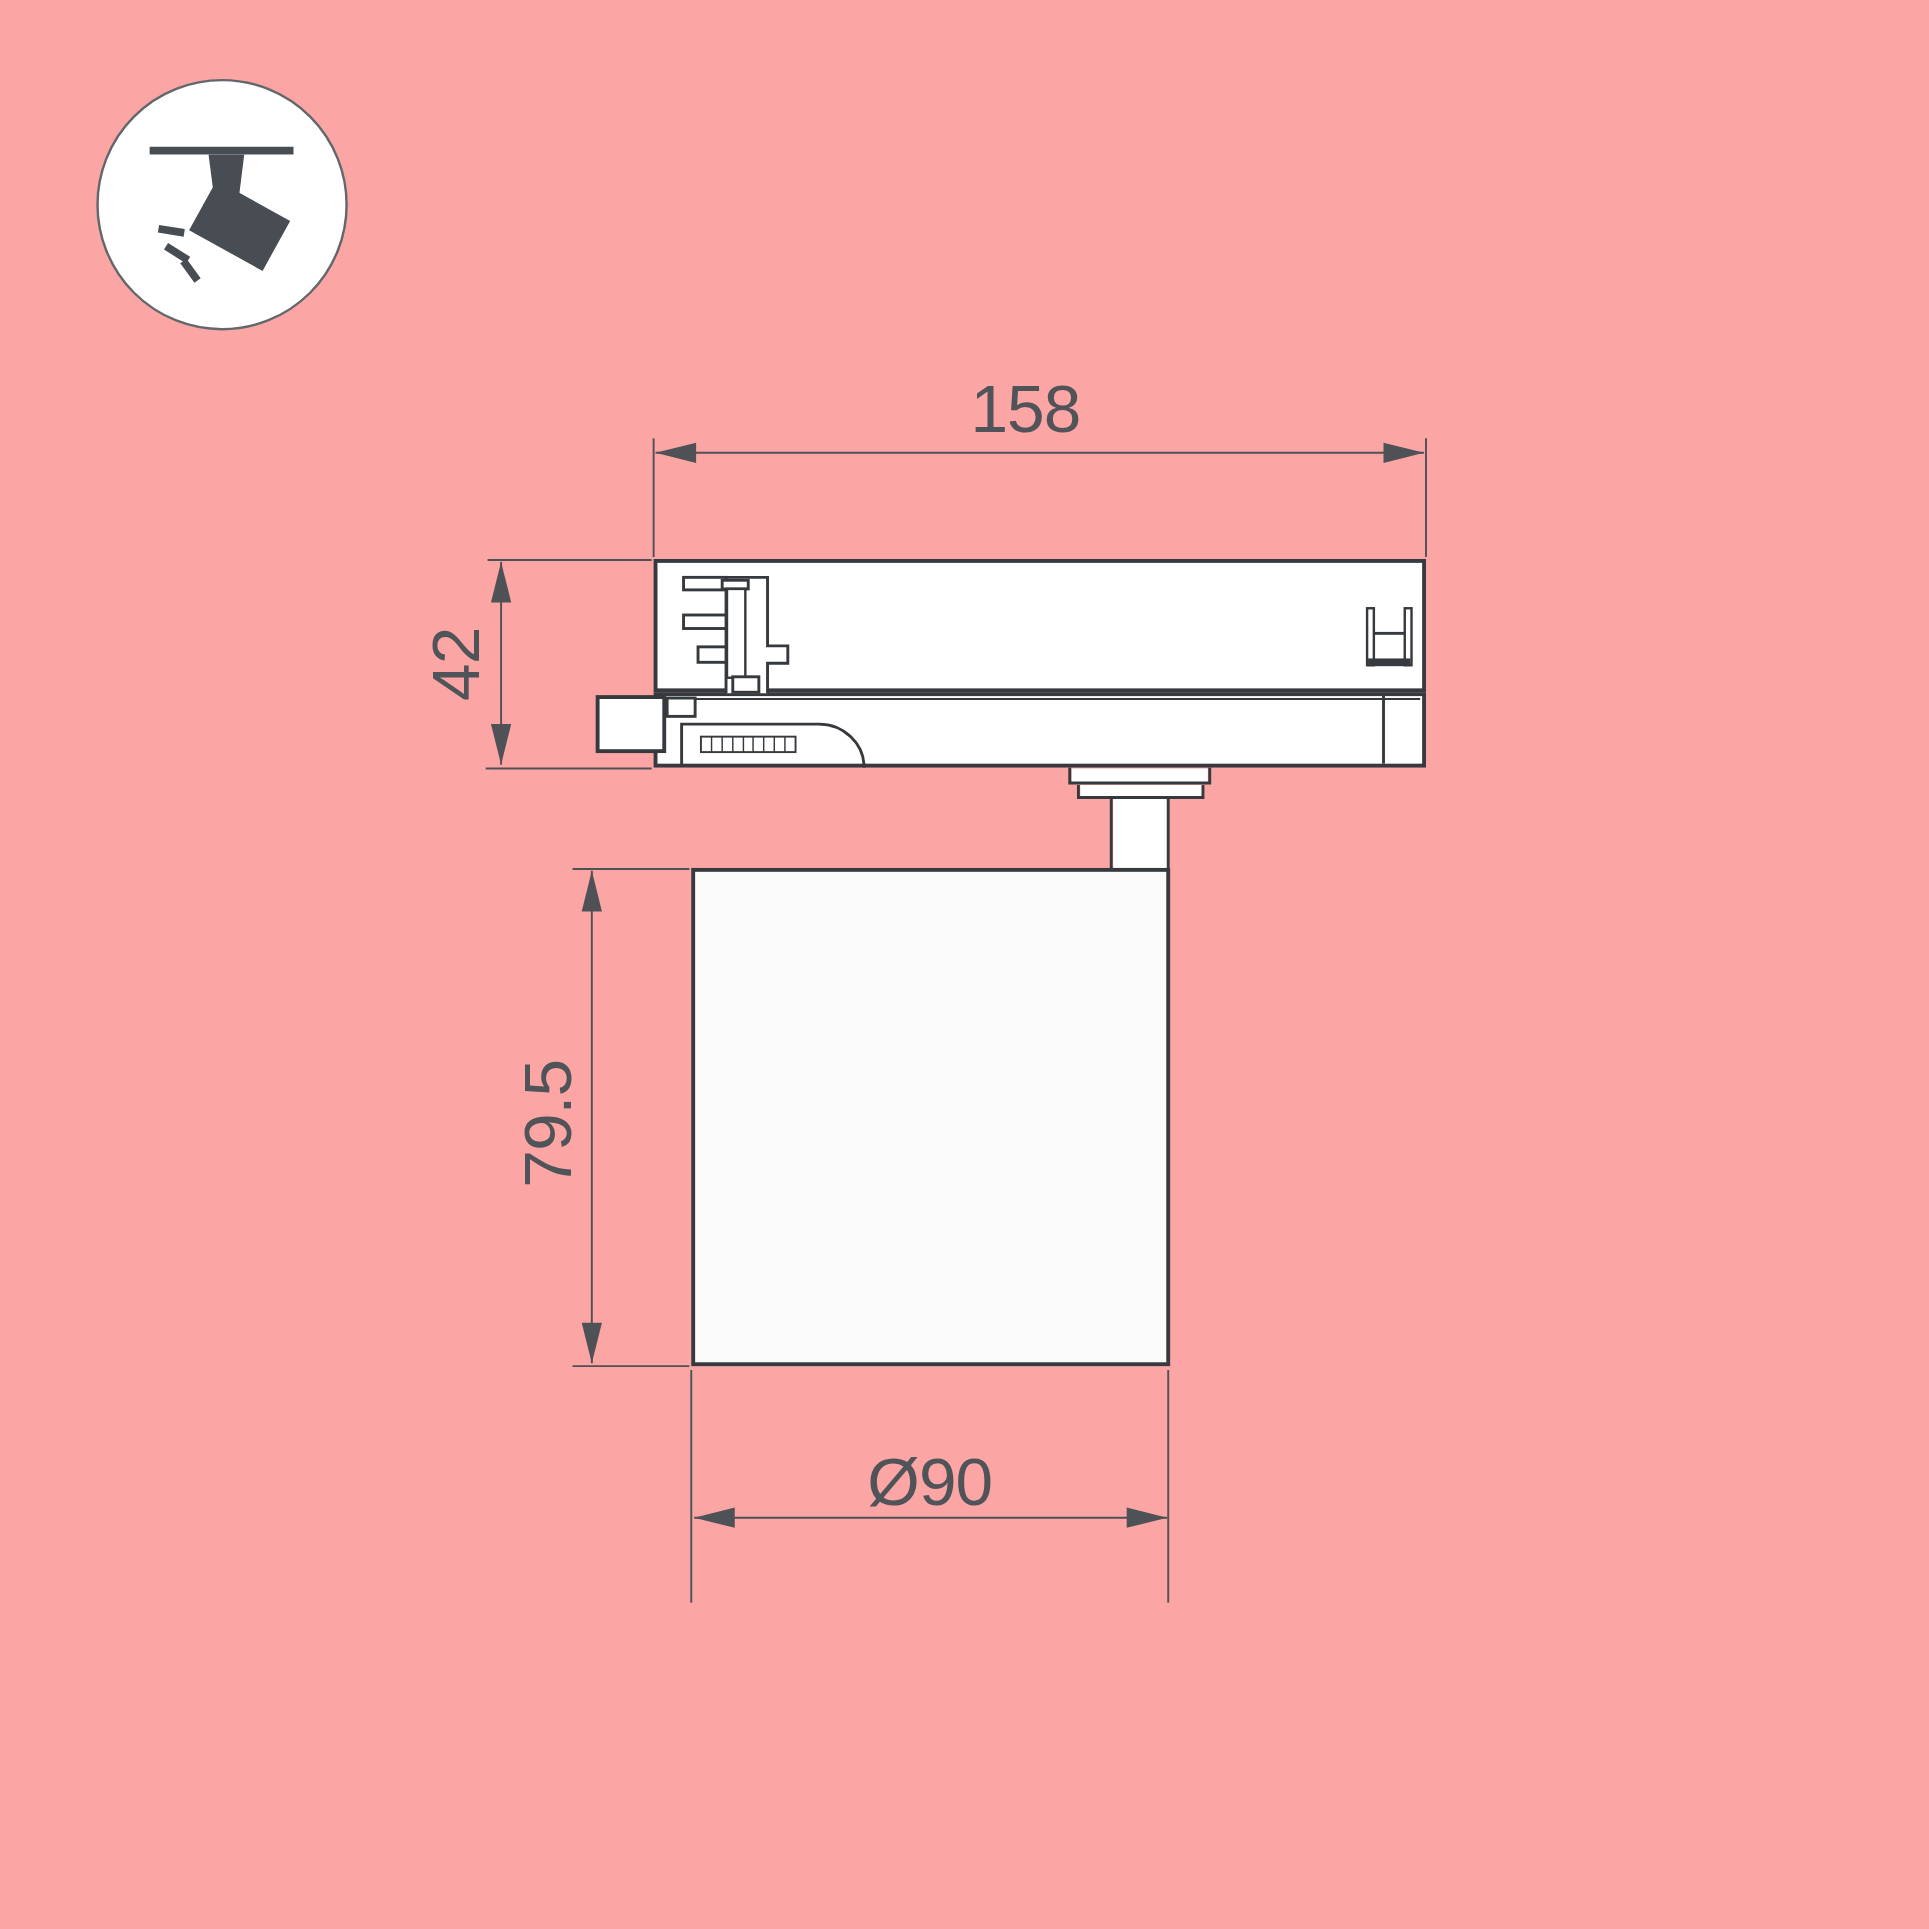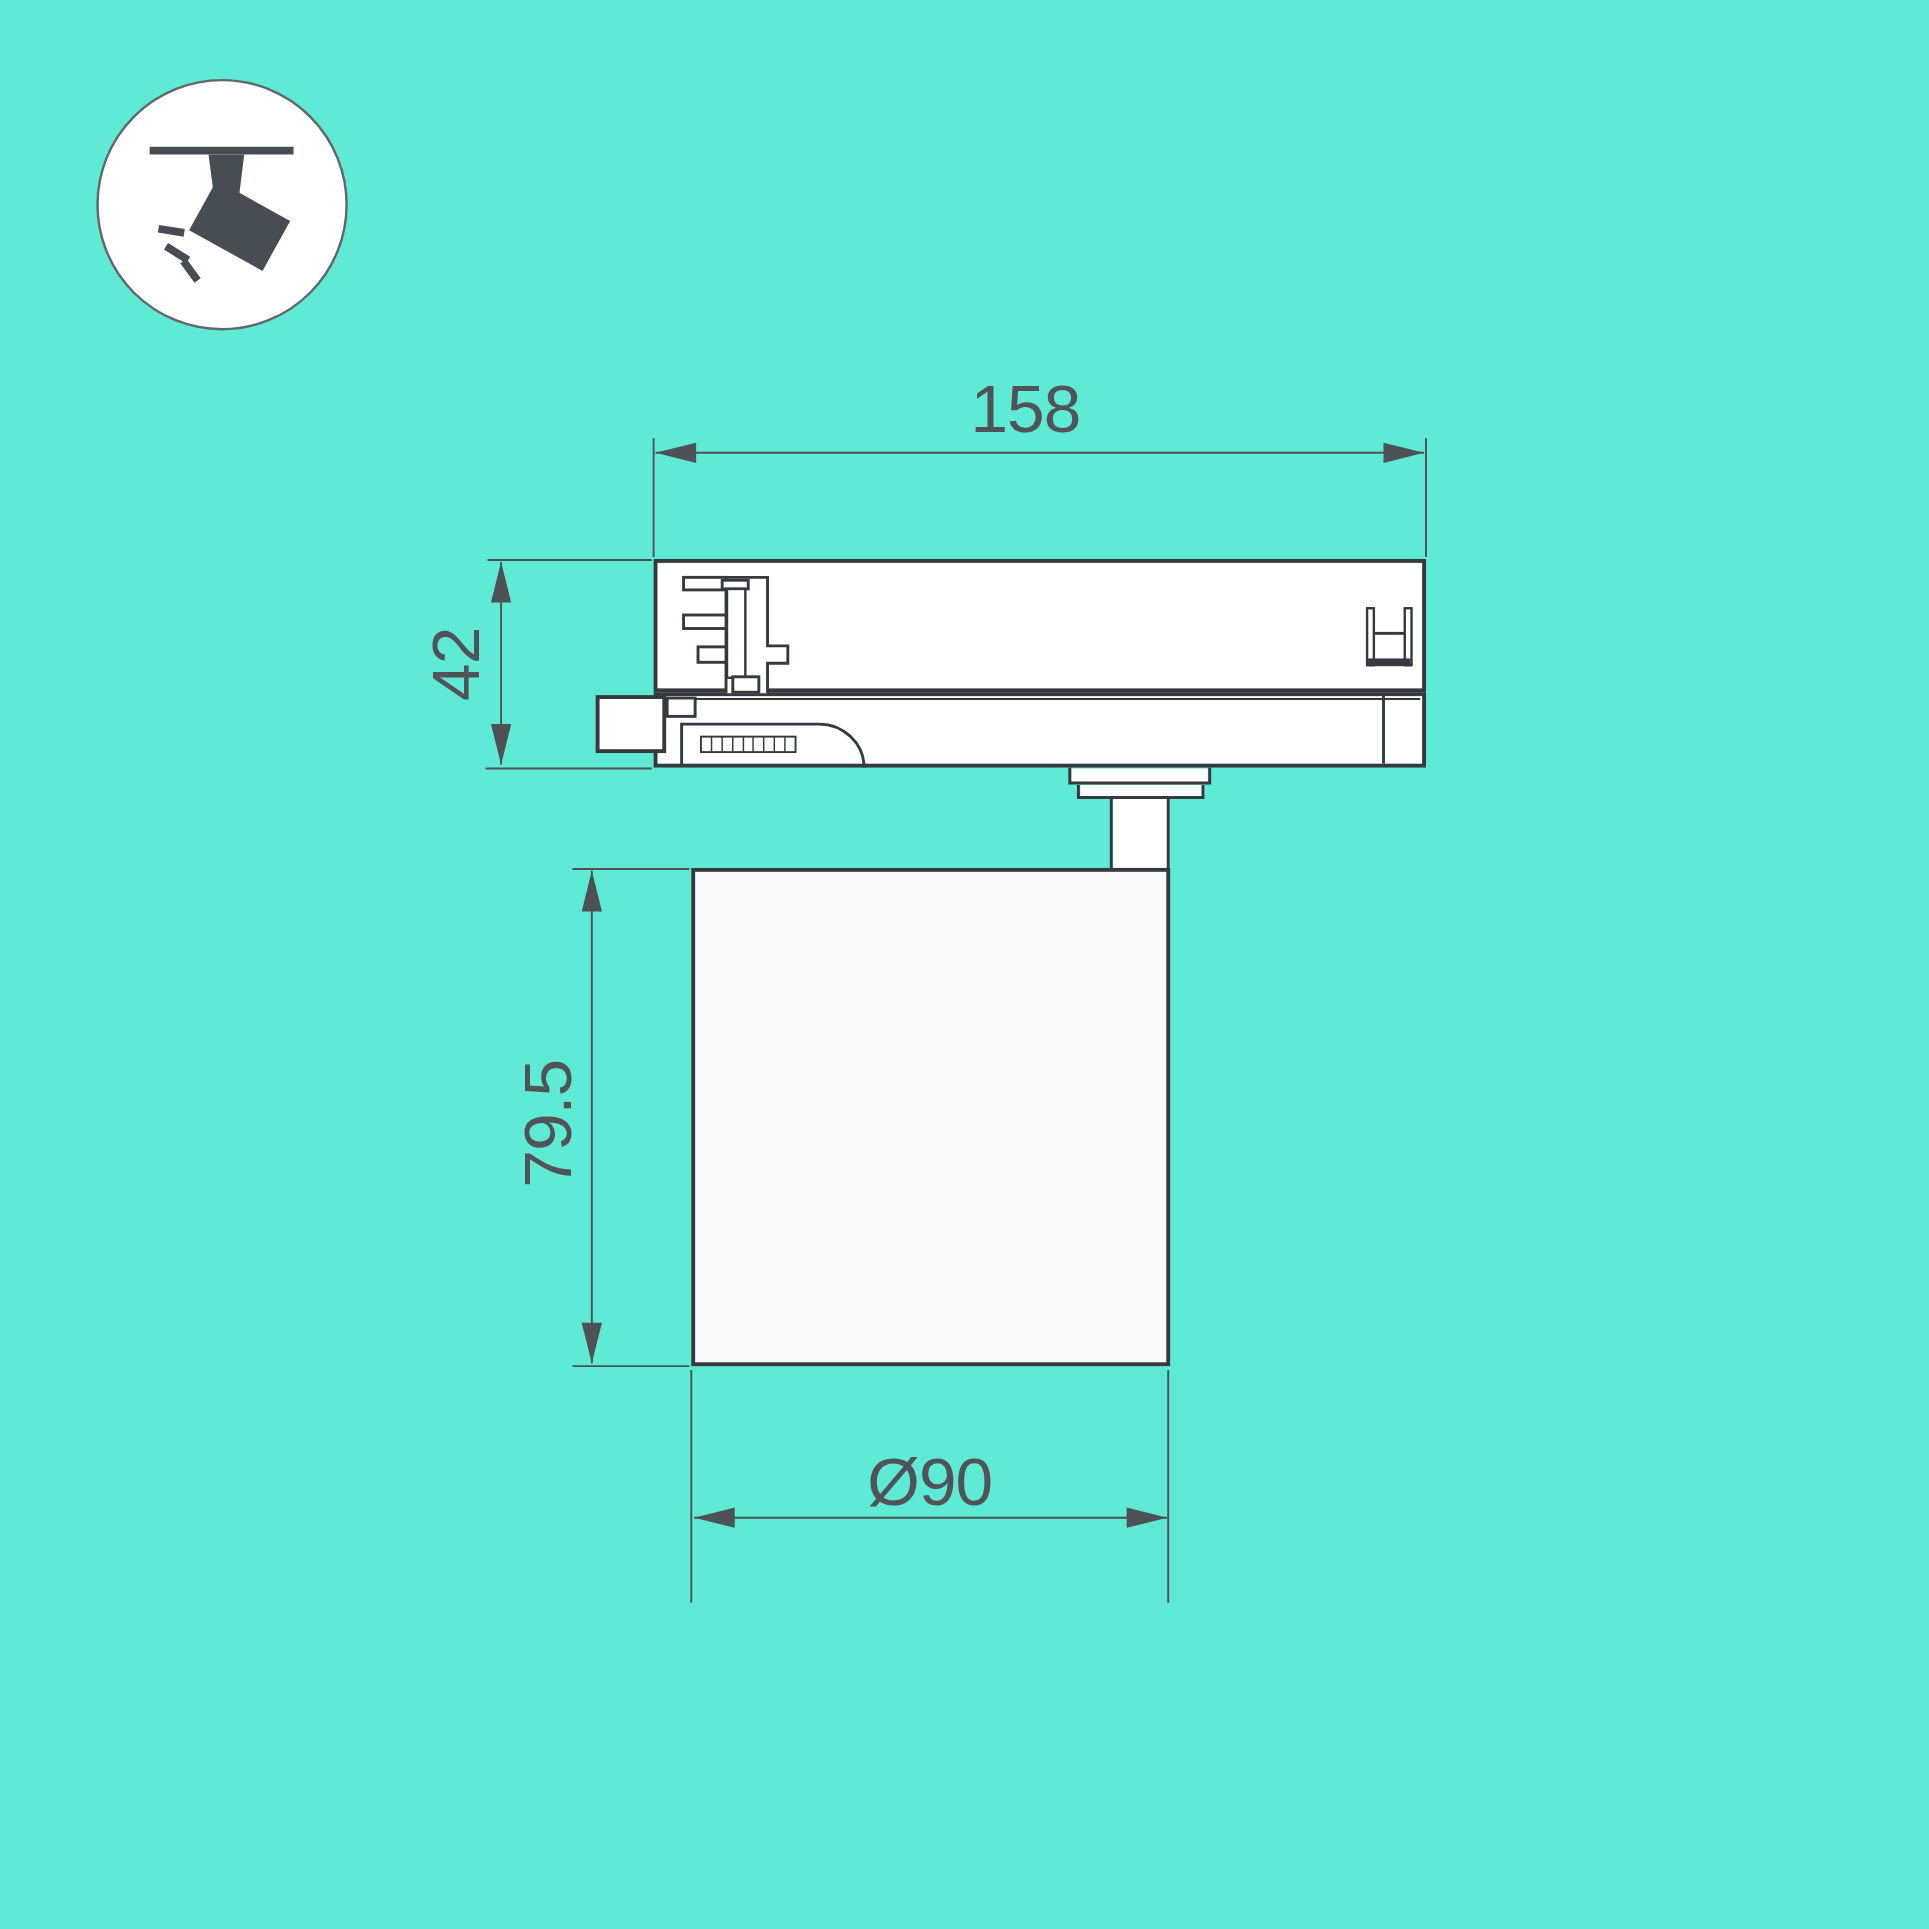--- a/index.html
+++ b/index.html
@@ -4,21 +4,21 @@
 <style>
   html, body {
     margin: 0;
     padding: 0;
     background: #ffffff;
   }
   .canvas {
     position: relative;
     width: 1929px;
     height: 1929px;
-    background: #5eead4;
+    background: #fca5a5;
     font-family: "Liberation Sans", sans-serif;
   }
   svg { display: block; }
   text.dim-label {
     font-family: "Liberation Sans", sans-serif;
     font-size: 70px;
     fill: #505459;
     letter-spacing: -1px;
   }
 </style>

